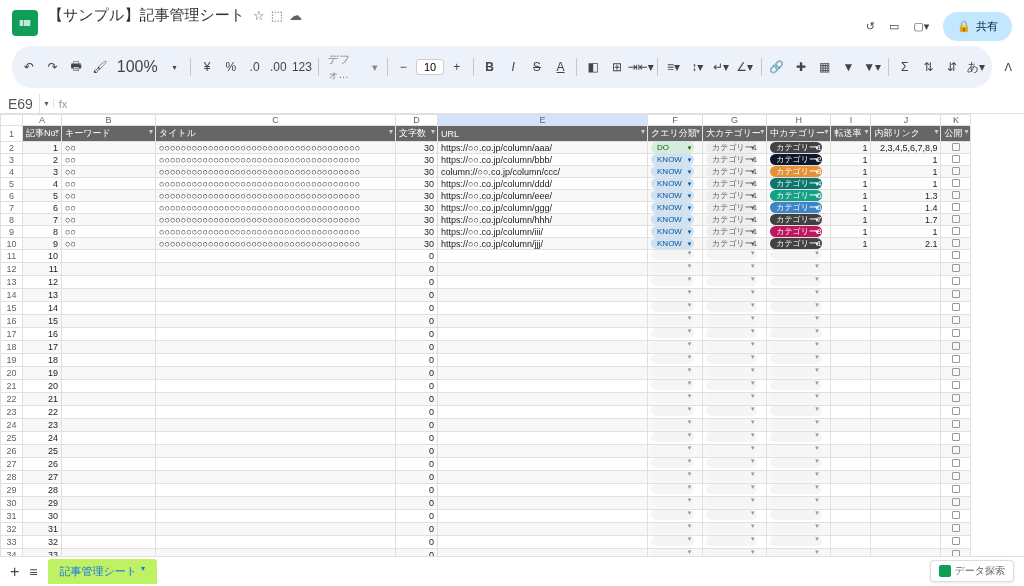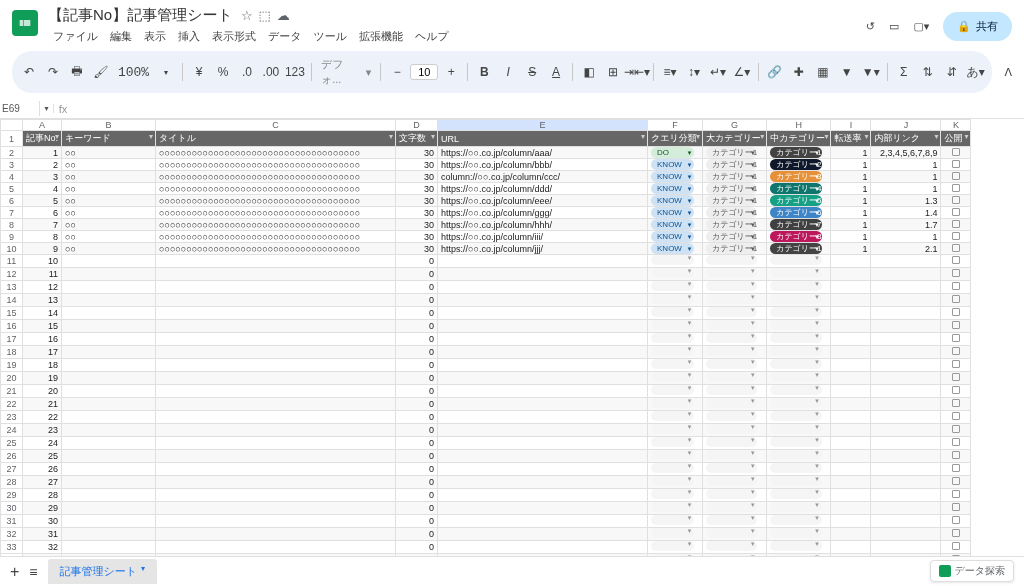--- a/index.html
+++ b/index.html
@@ -12,26 +12,26 @@
 .title-icons { display: flex; gap: 6px; color: #5f6368; font-size: 13px; }
 .menubar { display: flex; gap: 2px; margin-top: 2px; font-size: 11px; color: #444; }
 .menubar span { padding: 2px 5px; cursor: pointer; }
 .header-right { display: flex; align-items: center; gap: 14px; margin-top: 6px; }
 .hr-icon { color: #444; cursor: pointer; display: flex; align-items: center; }
 .share-btn { background: #c2e7ff; border-radius: 20px; padding: 7px 14px; display: flex; align-items: center; gap: 5px; color: #001d35; cursor: pointer; font-size: 11px; }
 .toolbar { display: flex; align-items: center; padding: 5px 12px; gap: 4px; border-bottom: 1px solid transparent; }
 .toolbar-pill { background: #edf2fa; border-radius: 20px; padding: 4px 6px; display: flex; align-items: center; gap: 2px; flex: 1; }
 .tb-btn { width: 22px; height: 22px; display: flex; align-items: center; justify-content: center; color: #444; cursor: pointer; border-radius: 3px; font-size: 12px; }
 .tb-sep { width: 1px; height: 18px; background: #c7c7c7; margin: 0 3px; }
-.tb-txt { font-size: 13px; color: #444; padding: 0 4px; font-family: Liberation Mono, monospace; }
+.tb-txt { font-size: 16px; color: #444; padding: 0 4px; }
 .font-sel { font-size: 11px; color: #888; padding: 2px 4px; display: flex; align-items: center; gap: 2px; }
 .size-box { border: 1px solid #ccc; border-radius: 3px; padding: 1px 6px; font-size: 11px; width: 28px; text-align: center; background: #fff; }
 .tb-collapse { color: #444; cursor: pointer; margin-left: 8px; font-size: 11px; }
 .namebox-row { display: flex; align-items: center; border-bottom: 1px solid #e0e0e0; height: 20px; }
-.namebox { width: 40px; padding: 2px 2px; font-size: 10px; color: #555; border-right: 1px solid #e0e0e0; }
+.namebox { width: 40px; padding: 2px 8px; font-size: 14px; color: #555; border-right: 1px solid #e0e0e0; }
 .nb-dd { width: 14px; text-align: center; color: #555; border-right: 1px solid #e0e0e0; font-size: 8px; }
 .fx { width: 18px; text-align: center; color: #999; }
 .grid-wrap { position: relative; height: 494px; overflow: auto; }
 .grid { border-collapse: collapse; font-size: 9px; table-layout: fixed; }
 .grid th, .grid td { border: 1px solid #e0e0e0; height: 11px; overflow: hidden; white-space: nowrap; }
 .ch { background: #fff; color: #5f6368; text-align: center; font-weight: normal; font-size: 9px; position: sticky; top: 0; }
 .ch.sel { background: #d3e3fd; }
 .rh { background: #fff; color: #5f6368; text-align: center; font-weight: normal; width: 22px; font-size: 9px; position: sticky; left: 0; }
 .corner { width: 22px; background: #fff; position: sticky; left: 0; top: 0; z-index: 2; }
 .hdr-row td { background: #666; color: #fff; font-size: 9px; padding: 1px 3px; position: relative; }
@@ -52,56 +52,45 @@
 .chip-m5 { background: #16a085; color: #fff; }
 .chip-m6 { background: #3d85c6; color: #fff; }
 .chip-m7 { background: #404040; color: #fff; }
 .chip-m8 { background: #be185d; color: #fff; }
 .empty-chip { display: inline-block; background: #f5f5f5; border-radius: 8px; width: 90%; height: 10px; position: relative; }
 .empty-chip::after { content: '▾'; position: absolute; right: 3px; font-size: 7px; color: #999; top: -1px; }
 .cb { display: inline-block; width: 8px; height: 8px; border: 1px solid #999; border-radius: 1px; }
 .footer { position: absolute; bottom: 0; left: 0; right: 0; height: 30px; border-top: 1px solid #e0e0e0; display: flex; align-items: center; padding: 0 10px; background: #fff; gap: 10px; }
 .add-tab { font-size: 16px; color: #444; cursor: pointer; }
 .all-tabs { font-size: 14px; color: #444; cursor: pointer; }
-.tab { background: #e5e5e5; color: #1a73e8; padding: 5px 12px; border-radius: 3px 3px 0 0; font-size: 11px; display: flex; align-items: flex-start; gap: 4px; cursor: pointer; }
+.tab { background: #bef264; color: #1a73e8; padding: 5px 12px; border-radius: 3px 3px 0 0; font-size: 11px; display: flex; align-items: flex-start; gap: 4px; cursor: pointer; }
 .explore { position: absolute; right: 10px; bottom: 4px; background: #fff; border: 1px solid #ddd; border-radius: 4px; padding: 3px 8px; font-size: 10px; color: #5f6368; display: flex; align-items: center; gap: 4px; box-shadow: 0 1px 3px rgba(0,0,0,0.1); }
 .explore-ic { width: 12px; height: 12px; background: #0f9d58; border-radius: 2px; display: inline-block; }
 </style>
 </head>
 <body>
 
 <div class="header">
   <div class="logo">
     <svg width="16" height="16" viewBox="0 0 24 24">
         <path d="M19 3H5c-1.1 0-2 .9-2 2v14c0 1.1.9 2 2 2h14c1.1 0 2-.9 2-2V5c0-1.1-.9-2-2-2zM9 17H7v-7h2v7zm4 0h-2V7h2v10zm4 0h-2v-4h2v4z" fill="none"></path>
         <rect x="4" y="4" width="16" height="16" rx="1" fill="#fff" opacity="0"></rect>
         <path d="M3 3h18v18H3z" fill="none"></path>
         <path d="M4 11h5v2H4zM10 11h10v2H10zM4 14h5v2H4zM10 14h10v2H10zM4 8h5v2H4zM10 8h10v2H10z"></path>
       </svg>
   </div>
   <div class="title-area">
     <div class="doc-title">
-      <span>【記事No】記事管理シート</span>
+      <span>【サンプル】記事管理シート</span>
       <span class="title-icons">
         <span>☆</span>
         <span>⬚</span>
         <span>☁</span>
       </span>
     </div>
-    <div class="menubar" id="menubar">
-        <span>ファイル</span>
-        <span>編集</span>
-        <span>表示</span>
-        <span>挿入</span>
-        <span>表示形式</span>
-        <span>データ</span>
-        <span>ツール</span>
-        <span>拡張機能</span>
-        <span>ヘルプ</span>
-      </div>
   </div>
   <div class="header-right">
     <span class="hr-icon">↺</span>
     <span class="hr-icon">▭</span>
     <span class="hr-icon">▢▾</span>
     <div class="share-btn">
       <span>🔒</span>
       <span>共有</span>
     </div>
   </div>

